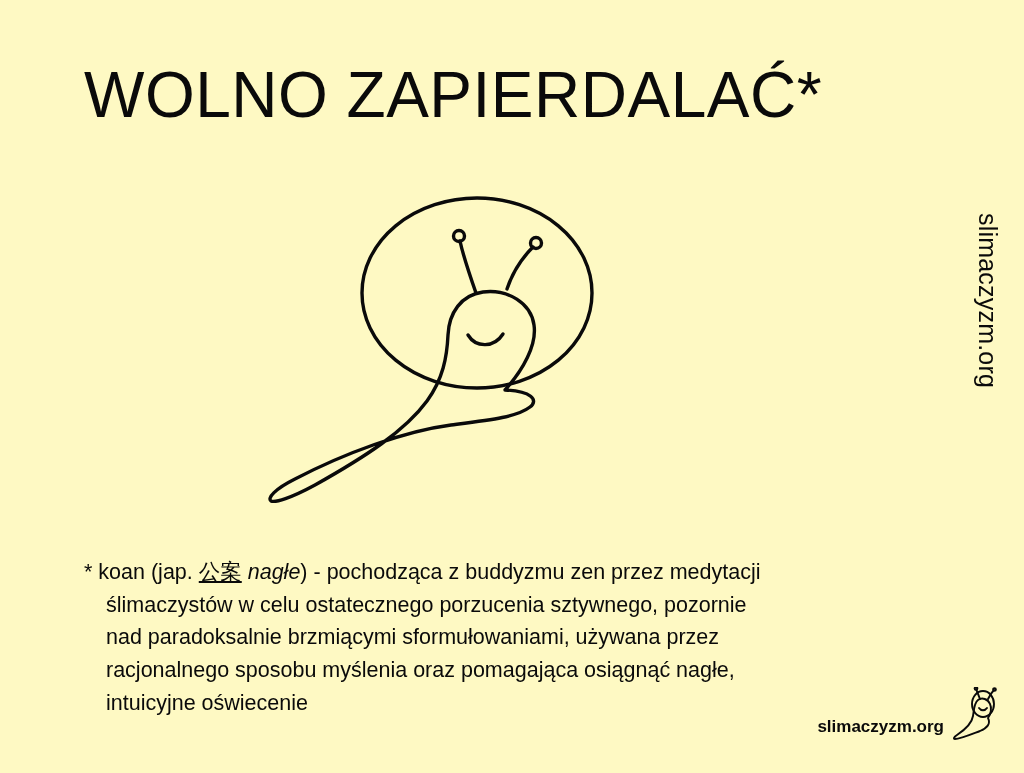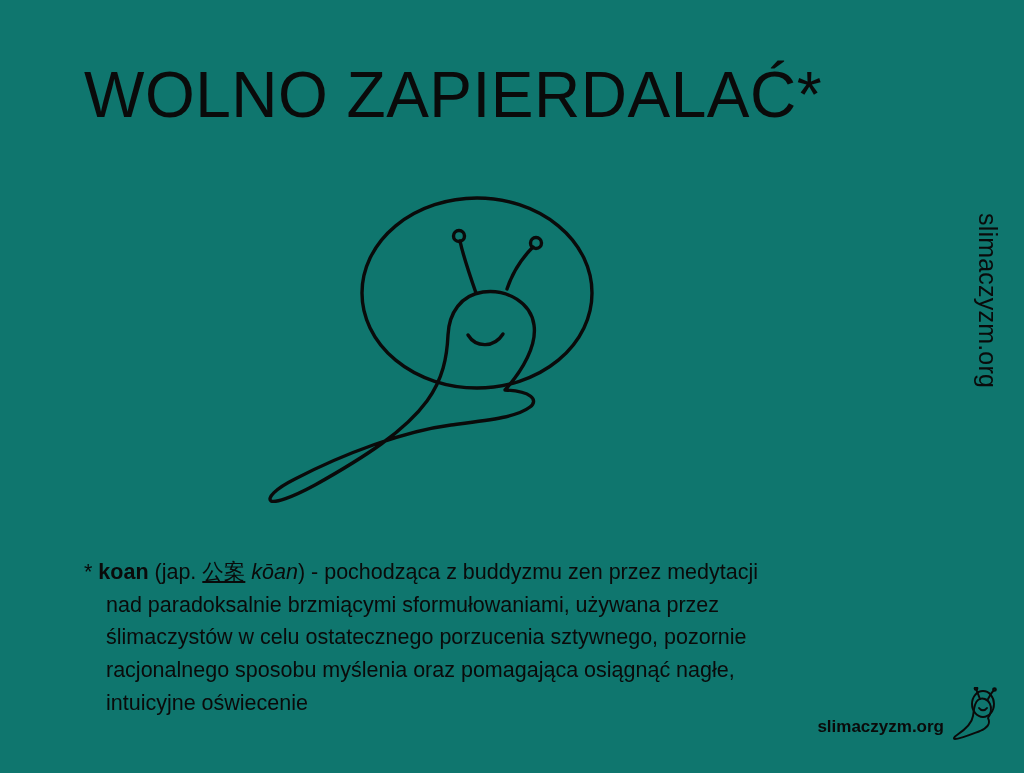--- a/index.html
+++ b/index.html
@@ -12,21 +12,21 @@
     height: 773px;
     position: relative;
     overflow: hidden;
     font-family: "Liberation Sans", sans-serif;
     color: #000000;
   }
 
   .slide {
     position: absolute;
     inset: 0;
-    background: #0f766e;
+    background: #fef9c3;
   }
 
   
   .title {
     position: absolute;
     left: 84px;
     top: 62px;
     font-size: 64px;
     line-height: 1.05;
     font-weight: 400;
@@ -69,21 +69,21 @@
   .footnote .ftline {
     white-space: nowrap;
   }
   .footnote .ftline.first {
     margin-left: 0;
   }
   .footnote .ftline.cont {
     margin-left: 22px;
   }
   .footnote b {
-    font-weight: 700;
+    font-weight: 400;
   }
   .footnote i {
     font-style: italic;
   }
   .cjk {
     font-family: "DejaVu Sans", sans-serif;
     text-decoration: underline;
   }
 
   
@@ -140,24 +140,24 @@
 
         <path d="M252 104 C 258 86, 268 72, 278 62"></path>
         <circle cx="281" cy="58" r="5.5"></circle>
       </g>
     </svg>
   </div>
 
   <div class="footnote">
     <div class="ftline first">
       <span>*</span>
-      <b>koan</b><span> (jap. </span><span class="cjk">公案</span> <i>kōan</i><span>) - pochodząca z buddyzmu zen przez medytacji</span>
+      <b>koan</b><span> (jap. </span><span class="cjk">公案</span> <i>nagłe</i><span>) - pochodząca z buddyzmu zen przez medytacji</span>
     </div>
+    <div class="ftline cont">ślimaczystów w celu ostatecznego porzucenia sztywnego, pozornie</div>
     <div class="ftline cont">nad paradoksalnie brzmiącymi sformułowaniami, używana przez</div>
-    <div class="ftline cont">ślimaczystów w celu ostatecznego porzucenia sztywnego, pozornie</div>
     <div class="ftline cont">racjonalnego sposobu myślenia oraz pomagająca osiągnąć nagłe,</div>
     <div class="ftline cont">intuicyjne oświecenie</div>
   </div>
 
   <div class="logo">
     <span class="logo-text">slimaczyzm.org</span>
     <svg class="logo-mark" viewBox="0 0 52 58">
       <g fill="none" stroke="#0a0a0a" stroke-width="1.9" stroke-linecap="round" stroke-linejoin="round">
         <ellipse cx="31" cy="17" rx="11" ry="13"></ellipse>
         <path d="M36 31 C 39 27, 40 21, 38 17

